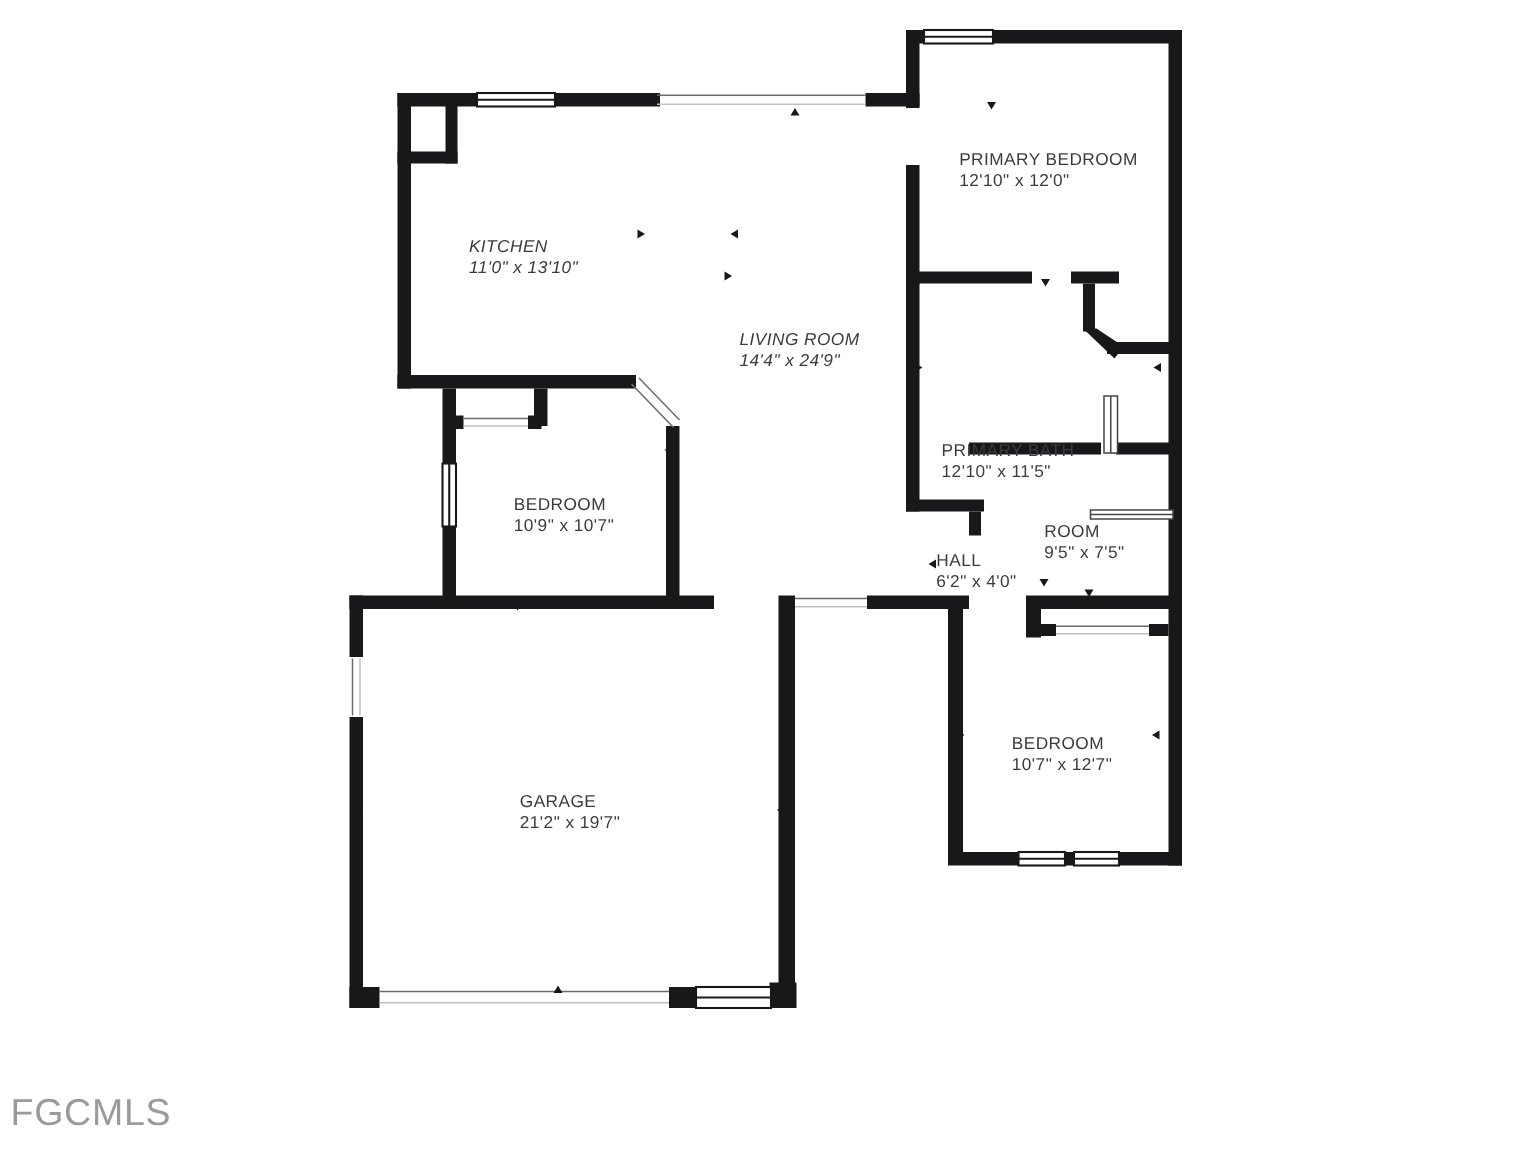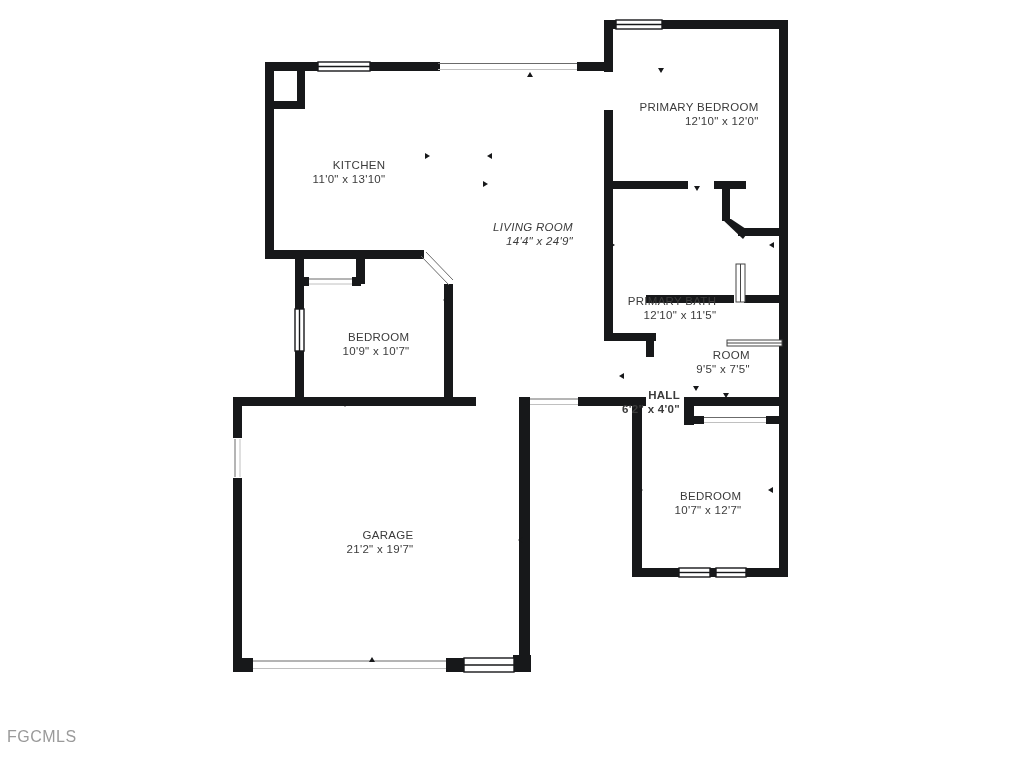--- a/index.html
+++ b/index.html
@@ -14,21 +14,21 @@
     width:1024px;height:768px;
     background:#fff;
     overflow:hidden;
     font-family:"Liberation Sans", sans-serif;
   }
   .plan-svg{position:absolute;left:0;top:0;width:1024px;height:768px;}
   .plan-svg .walls{fill:var(--wall);}
   .room-label{
     position:absolute;
     transform:translate(-50%,-50%);
-    text-align:right;
+    text-align:left;
     color:var(--label);
     font-size:11.5px;
     line-height:14px;
     letter-spacing:.3px;
     white-space:nowrap;
   }
   .room-label .room-name{display:block;}
   .room-label .room-dims{display:block;}
   .footer-disclaimer{
     position:absolute;
@@ -37,21 +37,21 @@
     text-align:center;
     color:var(--muted);
     font-size:8.5px;
     letter-spacing:.5px;
   }
   .brand-logo{
     position:absolute;
     left:7px;
     top:728px;
     color:var(--logo);
-    font-size:16px;
+    font-size:25px;
     letter-spacing:.5px;
   }
 </style>
 </head>
 <body>
 
 <div class="stage">
 
   <svg class="plan-svg" viewBox="0 0 1024 768">
 
@@ -200,41 +200,41 @@
       <polygon points="523,537 523,543 518,540"></polygon>
       <polygon points="638,487 638,493 643,490"></polygon>
       <polygon points="773,487 773,493 768,490"></polygon>
       <polygon points="610,242 610,248 615,245"></polygon>
       <polygon points="774,242 774,248 769,245"></polygon>
       <polygon points="694,186 700,186 697,191"></polygon>
       <polygon points="658,68 664,68 661,73"></polygon>
     </g>
   </svg>
 
-  <div class="room-label" style="left:349px;top:172px;">
+  <div class="room-label" style="left:349px;top:172px;font-style:italic;">
     <span class="room-name">KITCHEN</span>
     <span class="room-dims">11'0" x 13'10"</span>
   </div>
   <div class="room-label" style="left:533px;top:234px;font-style:italic;">
     <span class="room-name">LIVING ROOM</span>
     <span class="room-dims">14'4" x 24'9"</span>
   </div>
   <div class="room-label" style="left:699px;top:114px;">
     <span class="room-name">PRIMARY BEDROOM</span>
     <span class="room-dims">12'10" x 12'0"</span>
   </div>
   <div class="room-label" style="left:672px;top:267px;margin-top:41px;">
     <span class="room-name">PRIMARY BATH</span>
     <span class="room-dims">12'10" x 11'5"</span>
   </div>
   <div class="room-label" style="left:376px;top:344px;">
     <span class="room-name">BEDROOM</span>
     <span class="room-dims">10'9" x 10'7"</span>
   </div>
-  <div class="room-label" style="left:651px;top:402px;font-weight:bold;">
+  <div class="room-label" style="left:651px;top:381px;">
     <span class="room-name">HALL</span>
     <span class="room-dims">6'2" x 4'0"</span>
   </div>
   <div class="room-label" style="left:723px;top:362px;">
     <span class="room-name">ROOM</span>
     <span class="room-dims">9'5" x 7'5"</span>
   </div>
   <div class="room-label" style="left:380px;top:542px;">
     <span class="room-name">GARAGE</span>
     <span class="room-dims">21'2" x 19'7"</span>

